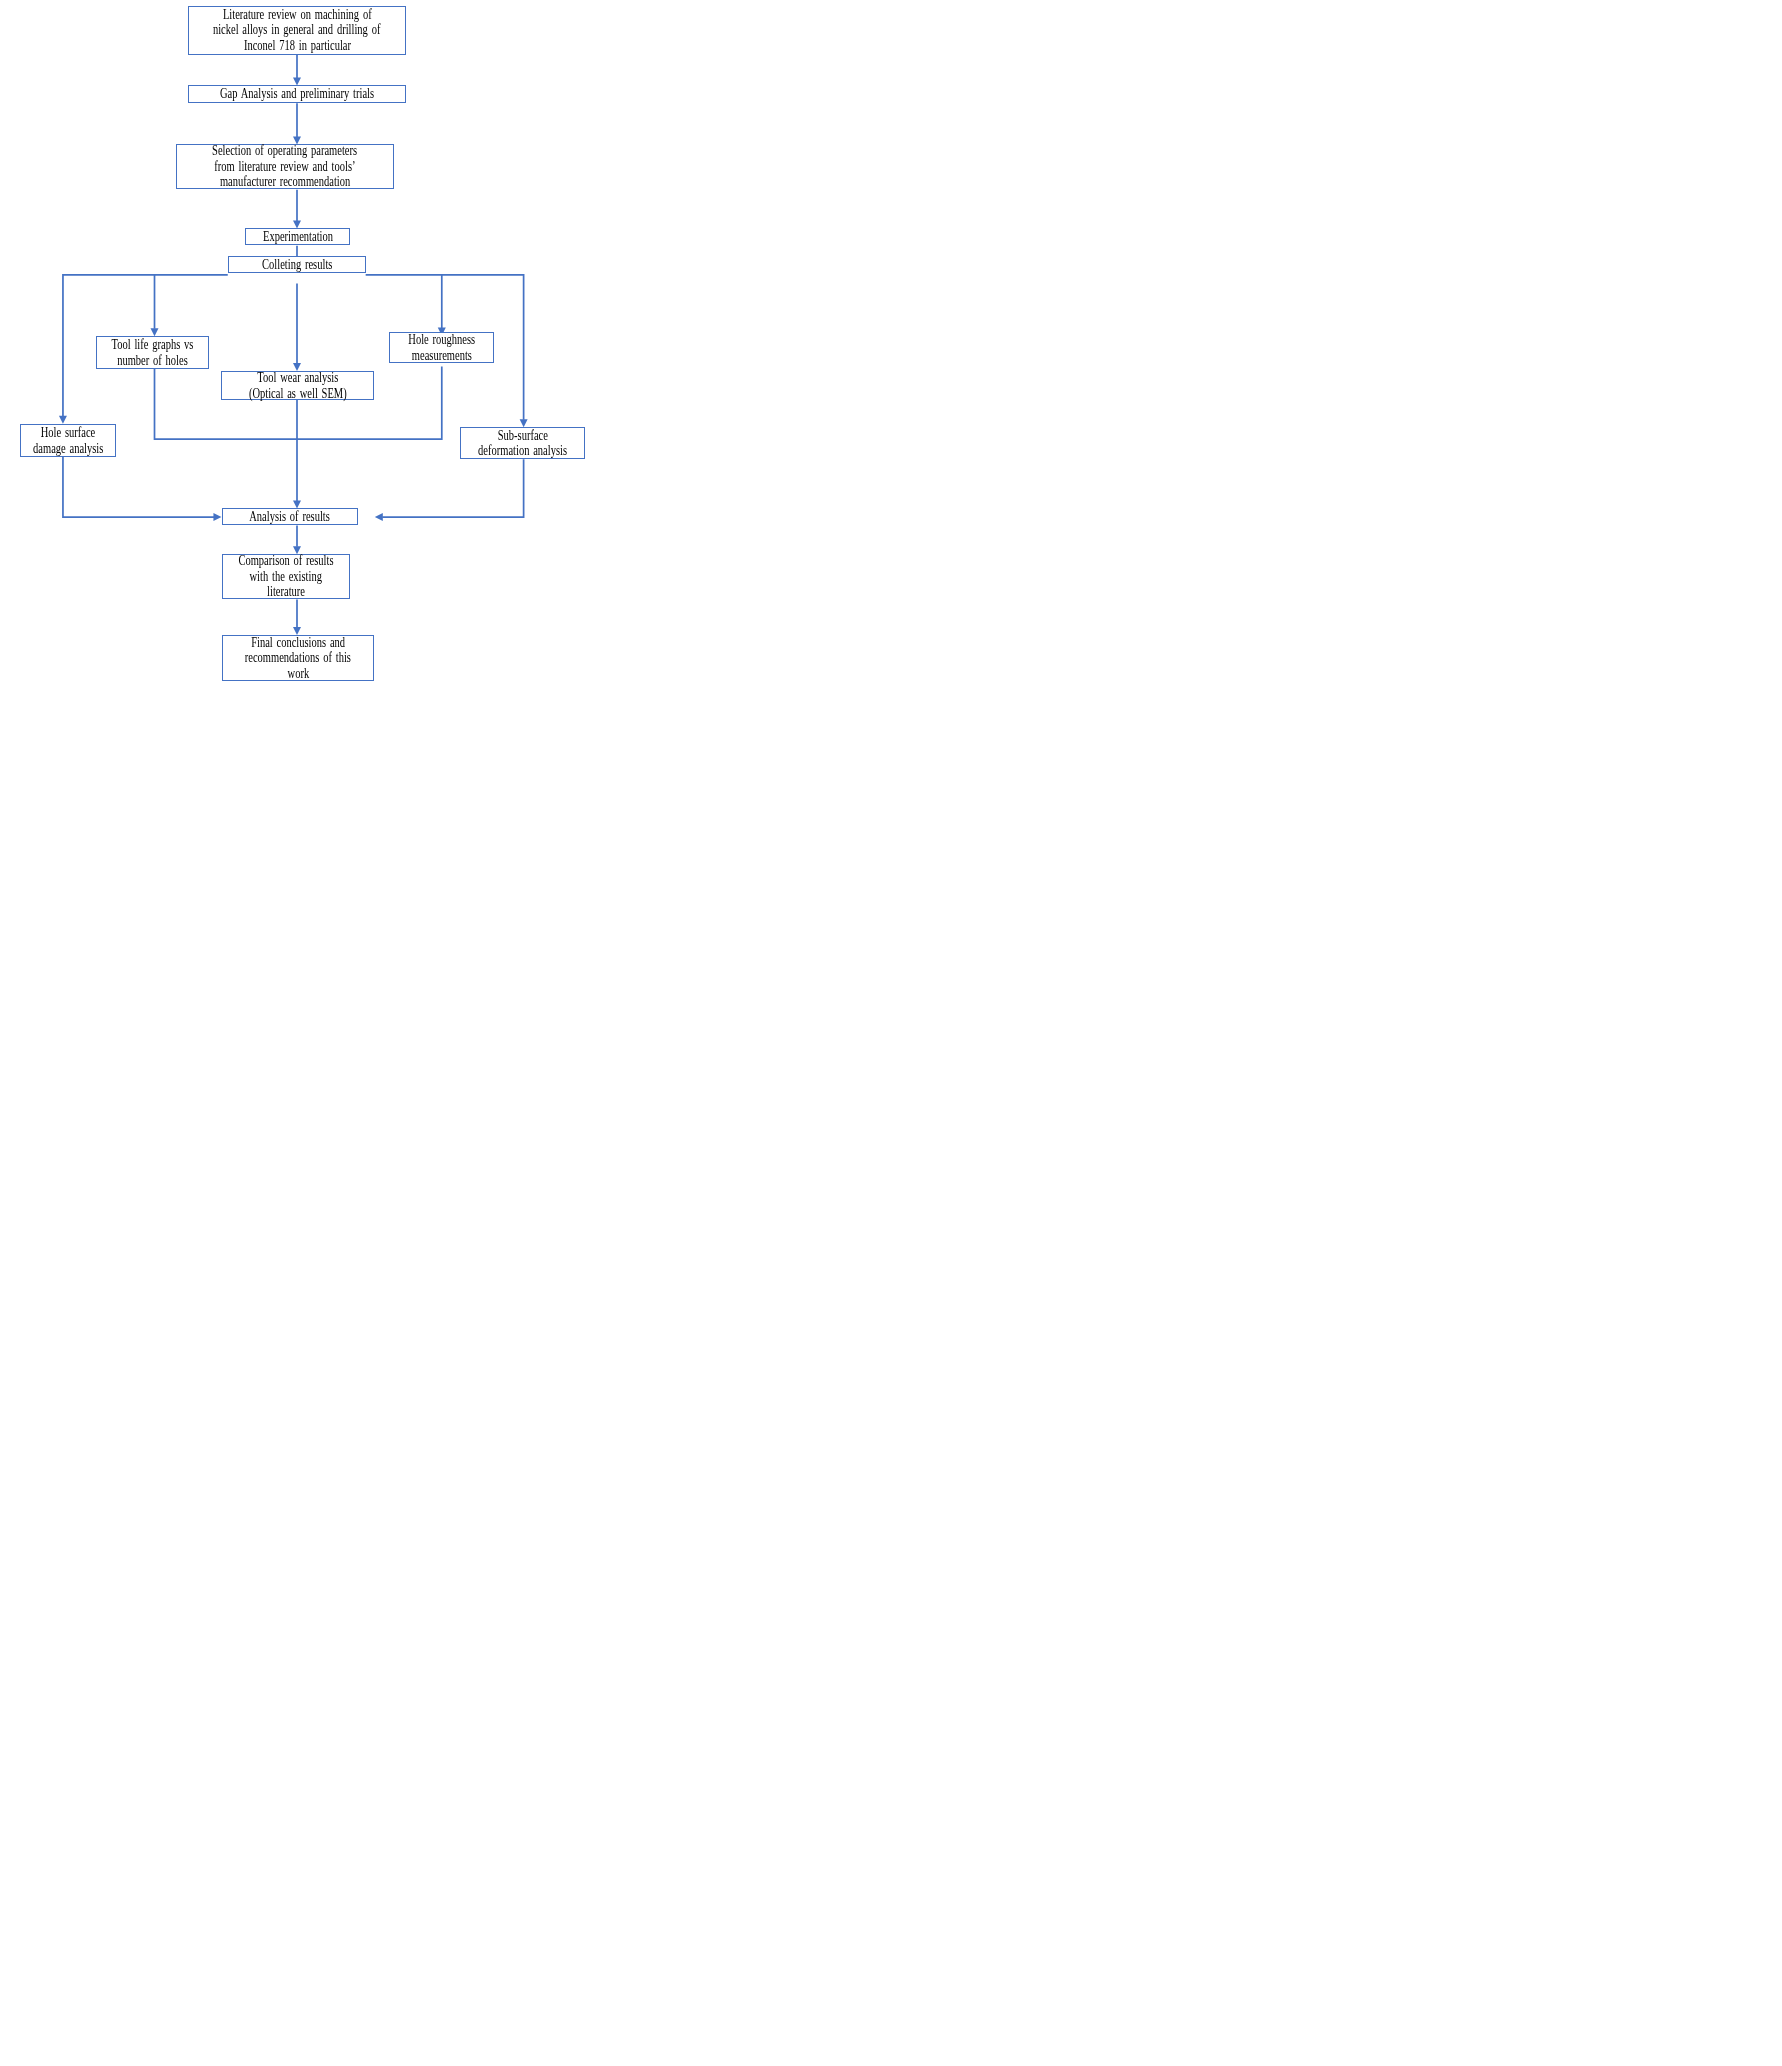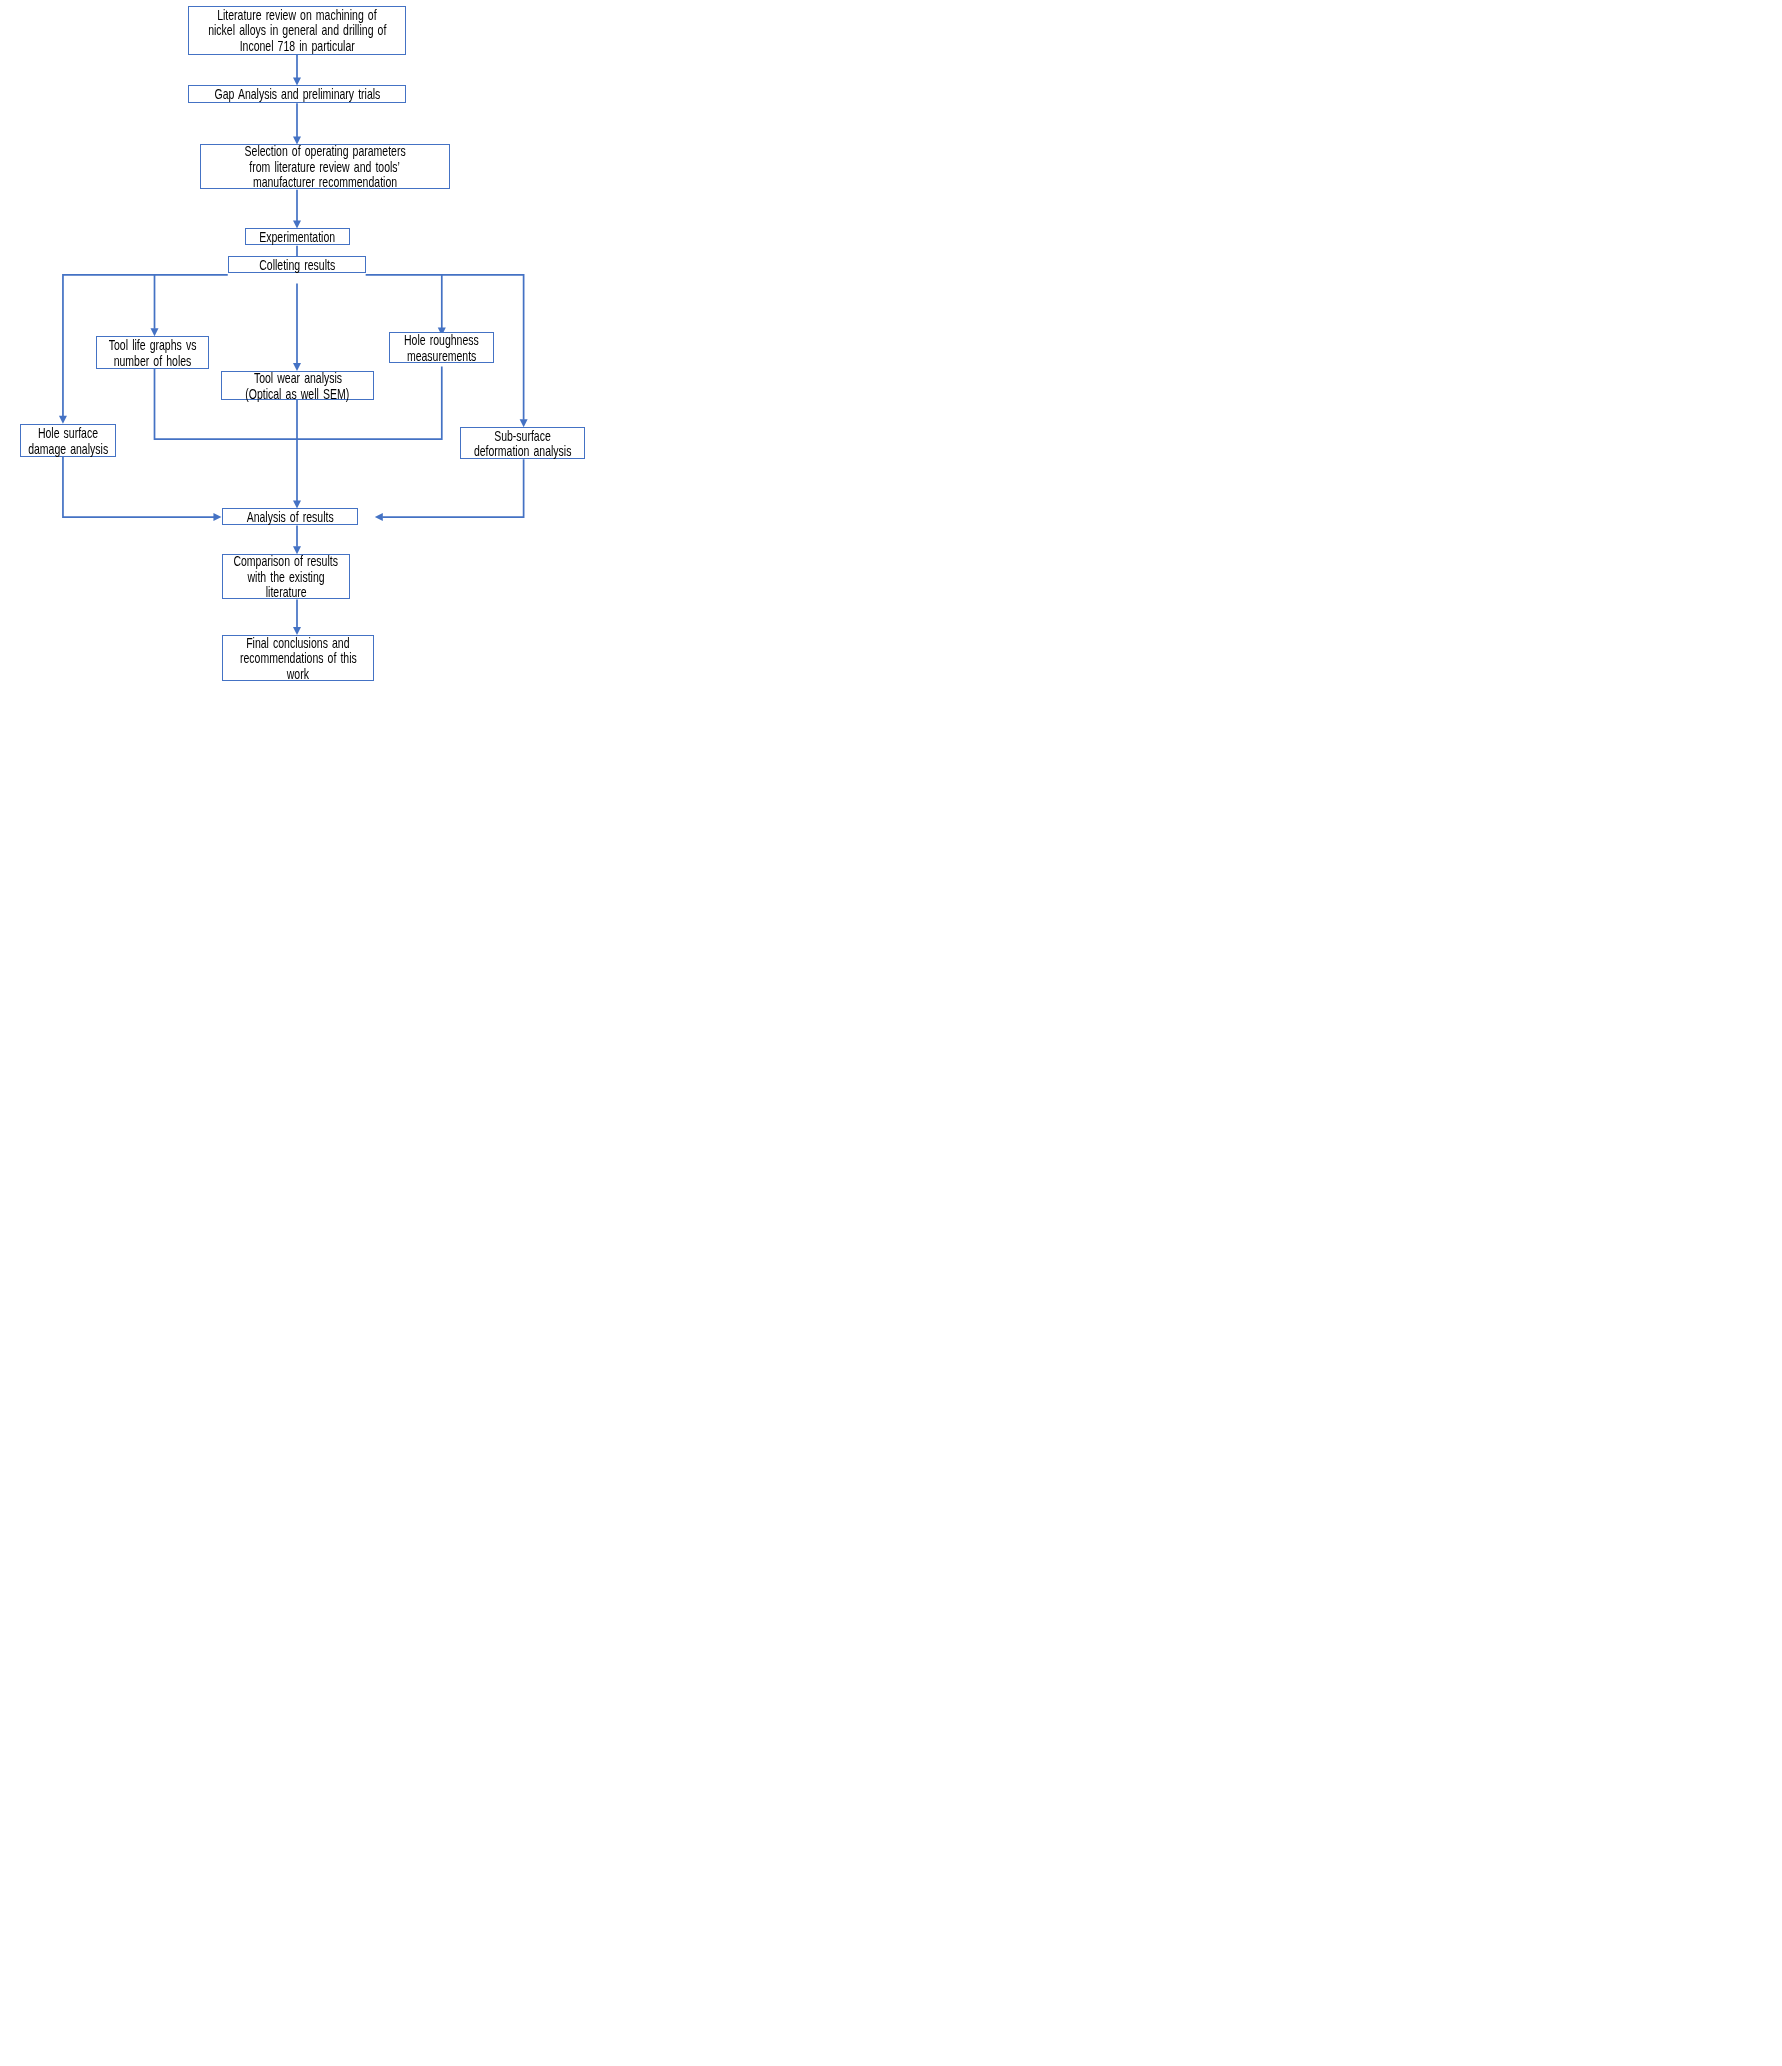--- a/index.html
+++ b/index.html
@@ -1,20 +1,20 @@
 <!DOCTYPE html>
 <html style="font-size:9.2px"><head>
 <meta charset="utf-8">
 <style>
   html,body{margin:0;padding:0;background:#fff;}
   .canvas{
     position:relative;
     width:594px;height:689px;
     background:var(--bg,#fff);
-    font-family:Liberation Sans, sans-serif;
+    font-family:Liberation Serif, serif;
     color:var(--text,#000);
     overflow:hidden;
   }
   .wires{position:absolute;left:0;top:0;}
   .wires line,.wires polyline{stroke:var(--accent,#4472C4);stroke-width:3;fill:none;}
   .wires polygon{fill:var(--accent,#4472C4);stroke:none;}
   .node{
     position:absolute;
     box-sizing:border-box;
     background:#fff;
@@ -118,21 +118,21 @@
   <div class="node" style="left:188px;top:5.7px;width:218px;height:49px">
     <div class="ln">Literature review on machining of</div>
     <div class="ln">nickel alloys in general and drilling of</div>
     <div class="ln">Inconel 718 in particular</div>
   </div>
 
   <div class="node" style="left:188px;top:85px;width:218px;height:18px">
     <div class="ln">Gap Analysis and preliminary trials</div>
   </div>
 
-  <div class="node" style="left:200px;top:144px;width:250px;height:45px">
+  <div class="node" style="left:176px;top:144px;width:218px;height:45px">
     <div class="ln">Selection of operating parameters</div>
     <div class="ln">from literature review and tools’</div>
     <div class="ln">manufacturer recommendation</div>
   </div>
 
   <div class="node" style="left:245px;top:228px;width:105px;height:17px">
     <div class="ln">Experimentation</div>
   </div>
 
   <div class="node" style="left:228px;top:256px;width:138px;height:16.6px">

